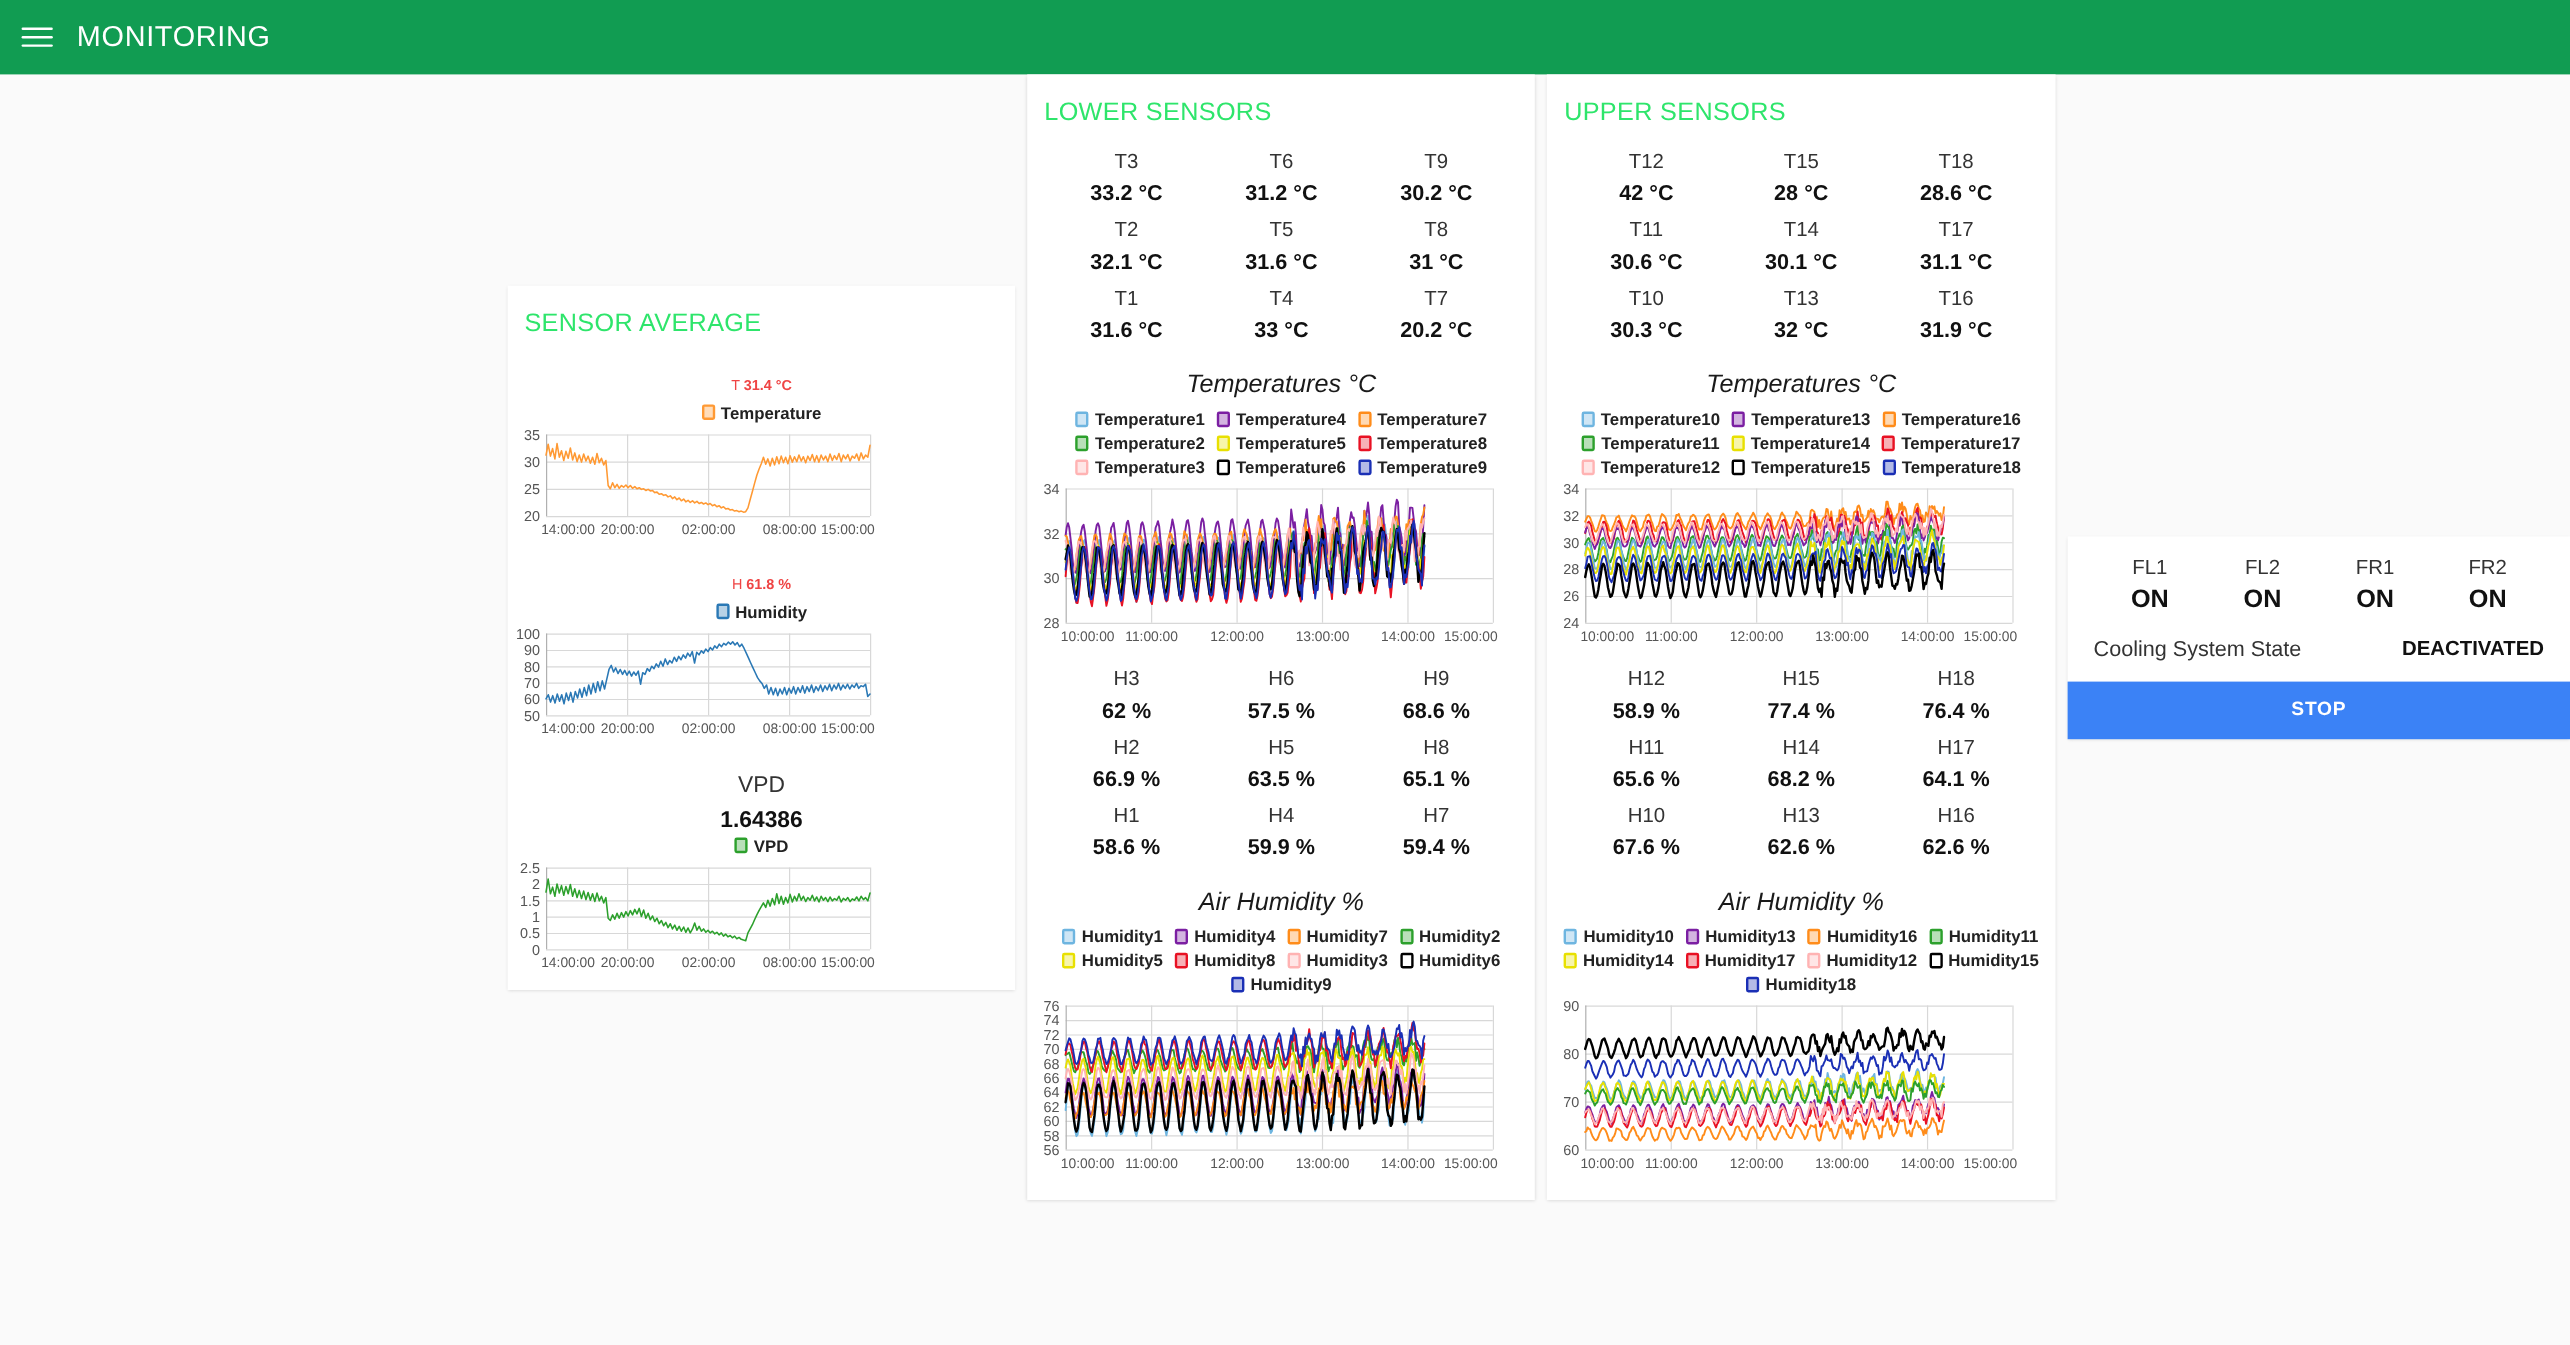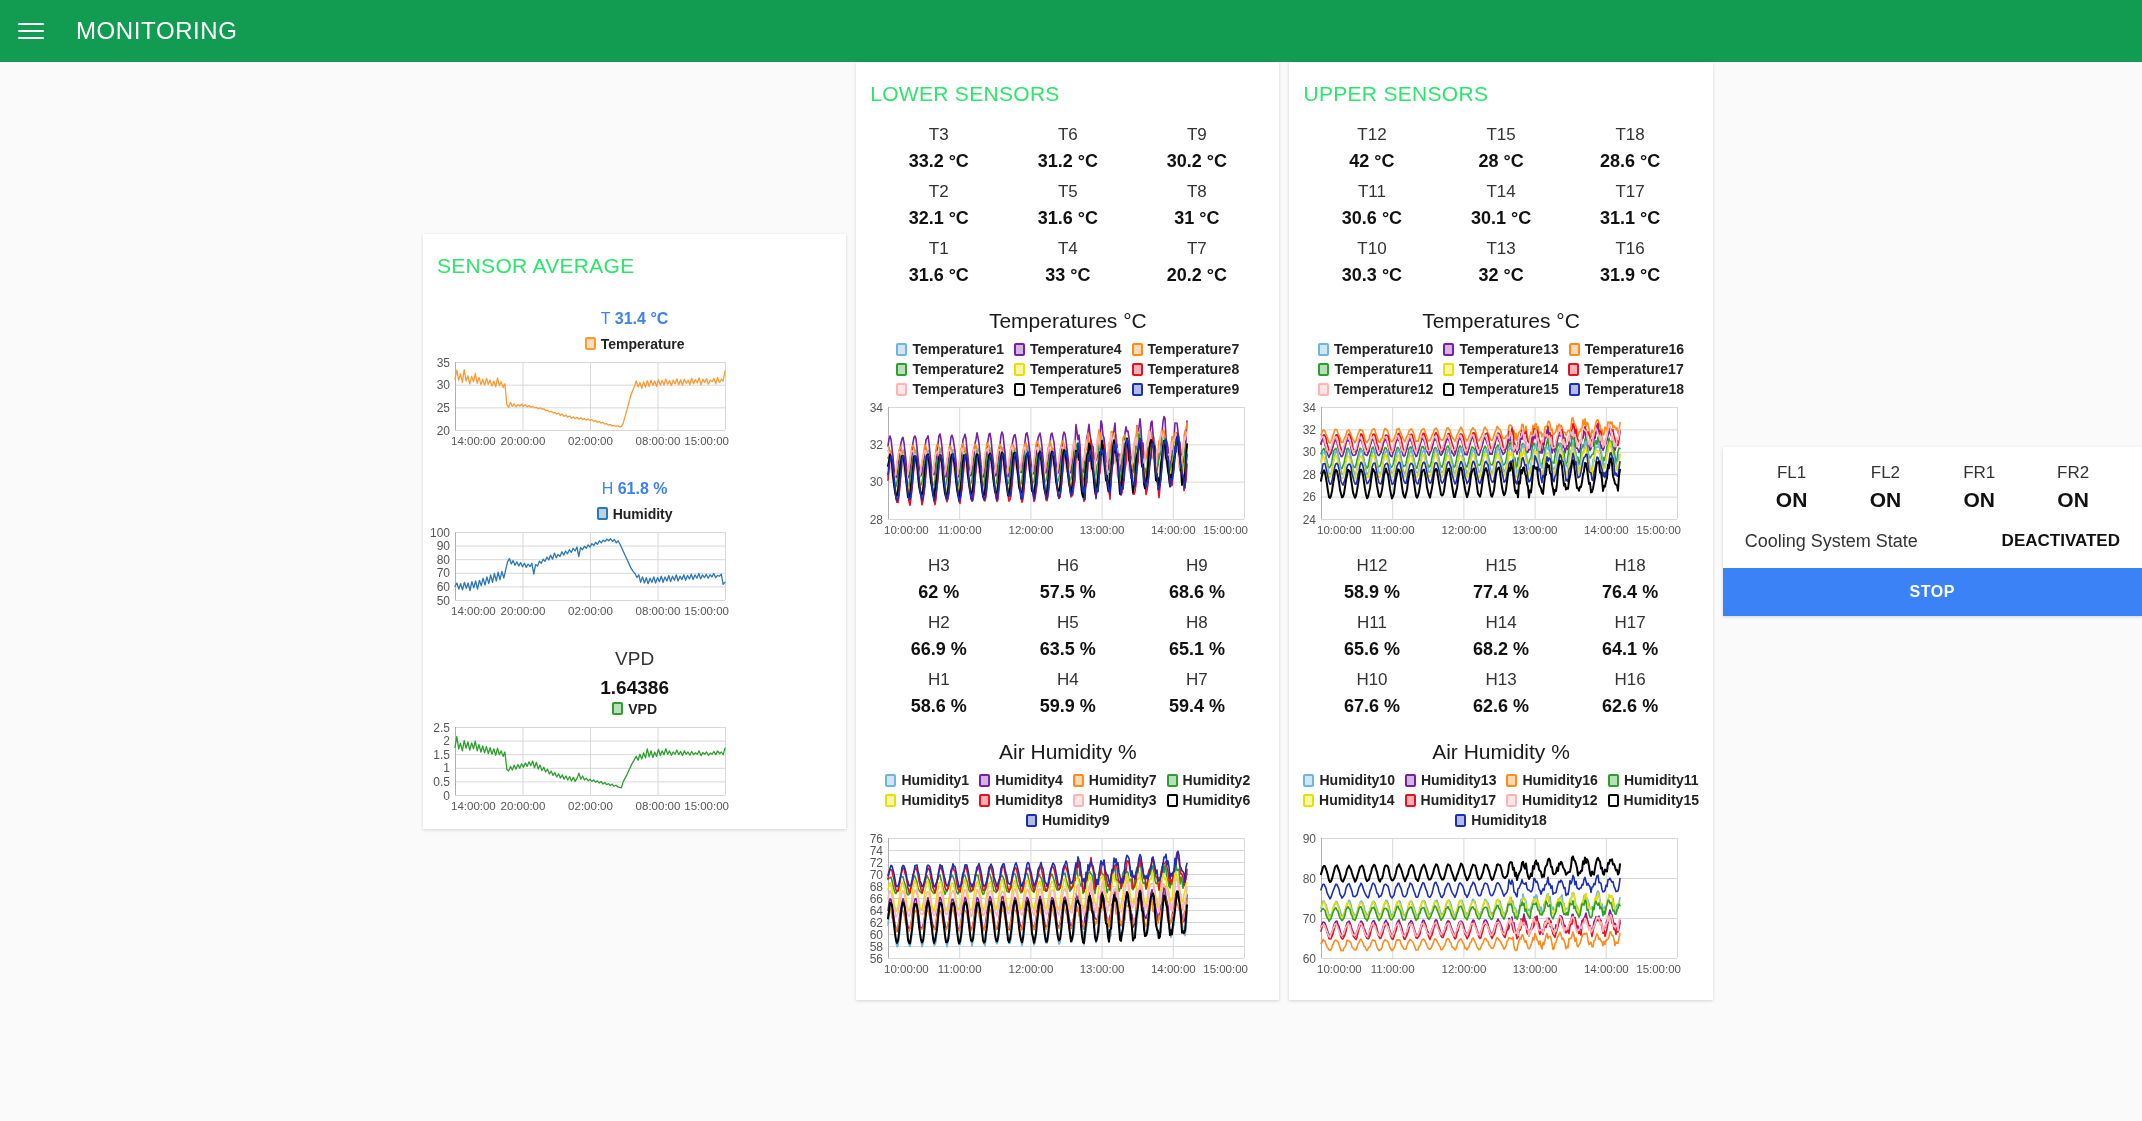--- a/index.html
+++ b/index.html
@@ -9,41 +9,41 @@
     font-family: "Liberation Sans", sans-serif;
     overflow: hidden;
   }
   .appbar {
     height: 62px; background: #0f9d58; background: #119c52;
     display: flex; align-items: center; gap: 20px;
     padding: 0 18px; color: #fff;
   }
   .hamburger { width: 26px; display: flex; flex-direction: column; gap: 5px; cursor: pointer; }
   .hamburger span { display: block; height: 2px; background: #fff; border-radius: 1px; }
-  .appbar-title { font-size: 24px; letter-spacing: .6px; font-weight: 400; margin-left: 12px; }
+  .appbar-title { font-size: 24px; letter-spacing: .6px; font-weight: 400; }
 
   .board { display: flex; align-items: center; padding-left: 412px; margin-left: 11px; }
   .card { background: #fff; box-shadow: 0 1px 3px rgba(0,0,0,.16); }
   .card-title { color: #2ee56b; font-size: 21px; padding: 20px 14px 4px 14px; letter-spacing: .3px; }
 
   
   .col-avg { width: 434px; padding-bottom: 12px; }
-  .avg-head { text-align: center; font-size: 16px; color: #3b82f6; padding: 28px 0 6px 0; }
+  .avg-head { text-align: center; font-size: 12px; color: #ef4444; padding: 28px 0 6px 0; }
   .avg-head b { font-weight: bold; }
   .vpd-label { text-align: center; font-size: 19px; color: #333; padding-top: 26px; }
   .vpd-val { text-align: center; font-size: 19px; font-weight: bold; padding-top: 7px; color:#111; }
 
   
   .col-sensors { width: 434px; padding-bottom: 20px; margin-left: 10px; }
   .grid3 { display: grid; grid-template-columns: repeat(3, 1fr); padding: 10px 18px 4px 18px; row-gap: 0px; }
   .cell { text-align: center; padding: 2px 0 3px 0; }
   .cell .lbl { font-size: 17px; color: #333; line-height: 26px; }
   .cell .val { font-size: 18px; font-weight: bold; color: #111; line-height: 26px; }
 
-  .chart-title { text-align: center; font-size: 21px; color: #1a1a1a; padding: 14px 0 6px 0; }
+  .chart-title { text-align: center; font-size: 21px; color: #1a1a1a; padding: 14px 0 6px 0; font-style: italic; }
 
   
   .col-vent { width: 430px; margin-left: 10px; }
   .vent-grid { display: grid; grid-template-columns: repeat(4, 1fr); padding: 12px 22px 4px 22px; }
   .vent-cell { text-align: center; }
   .vent-cell .lbl { font-size: 17px; color: #333; line-height: 28px; }
   .vent-cell .val { font-size: 21px; font-weight: bold; color: #111; line-height: 26px; }
   .cooling-row { display: flex; justify-content: space-between; align-items: center;
                  padding: 14px 22px 16px 22px; }
   .cooling-row .lbl { font-size: 18px; color: #333; }

